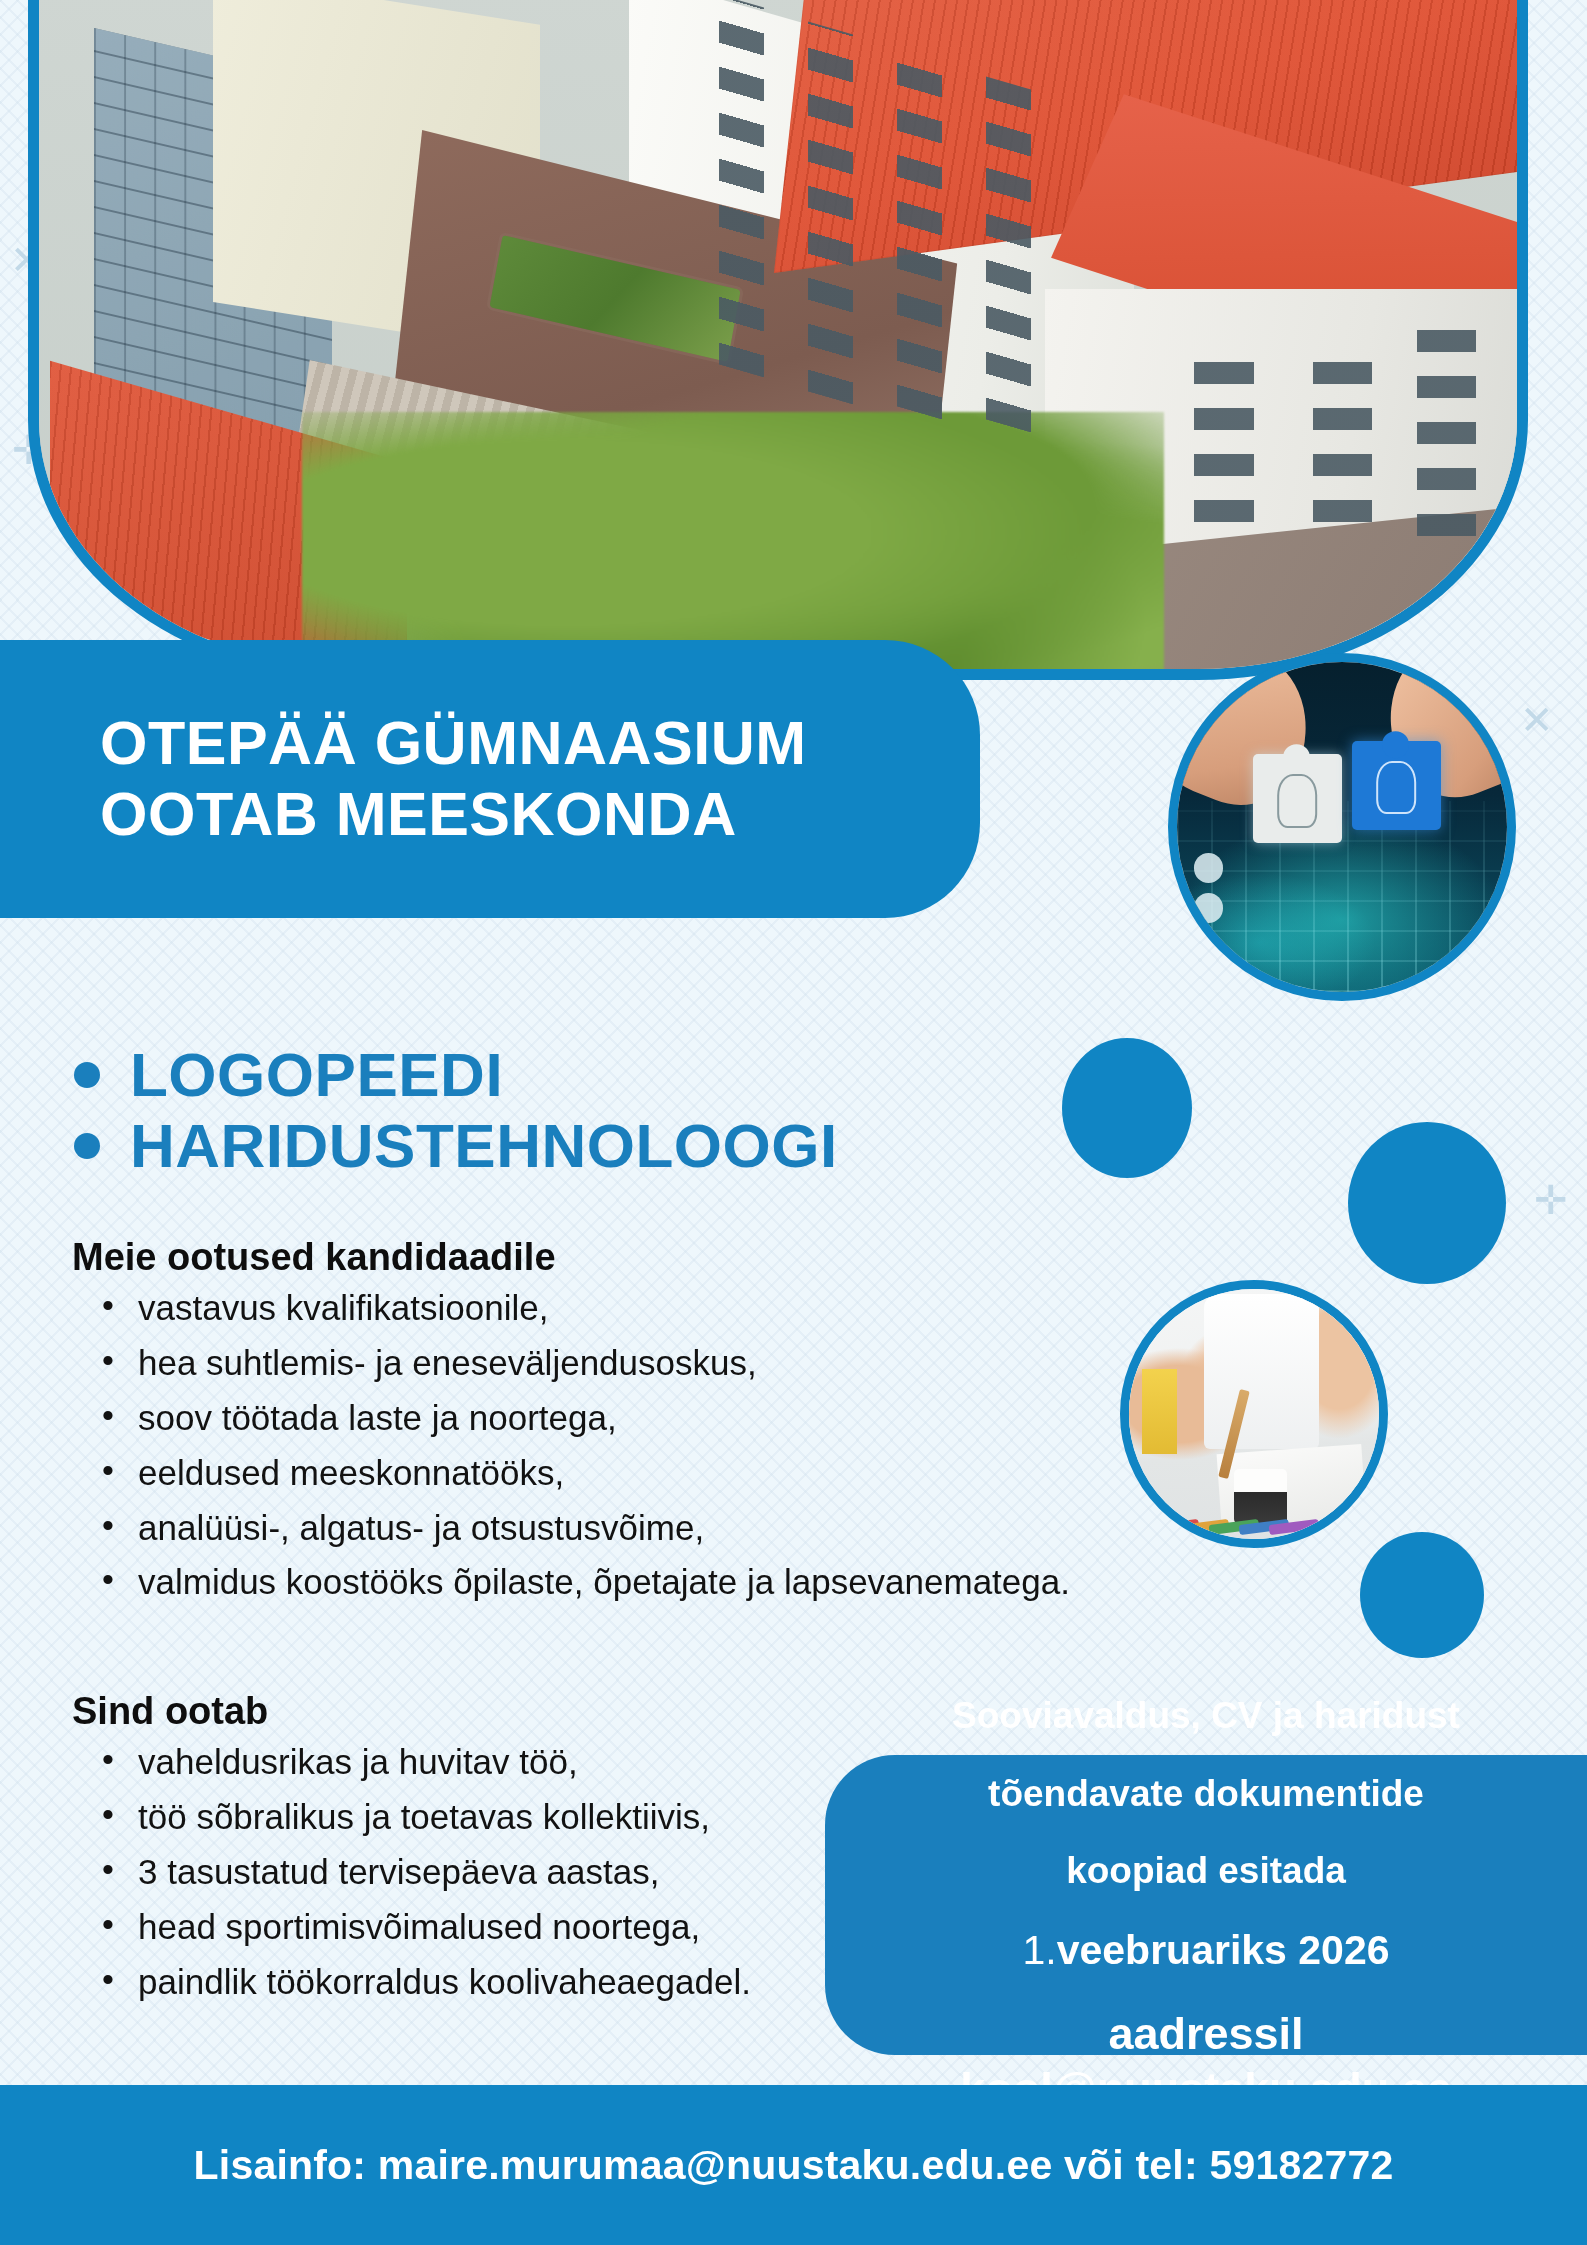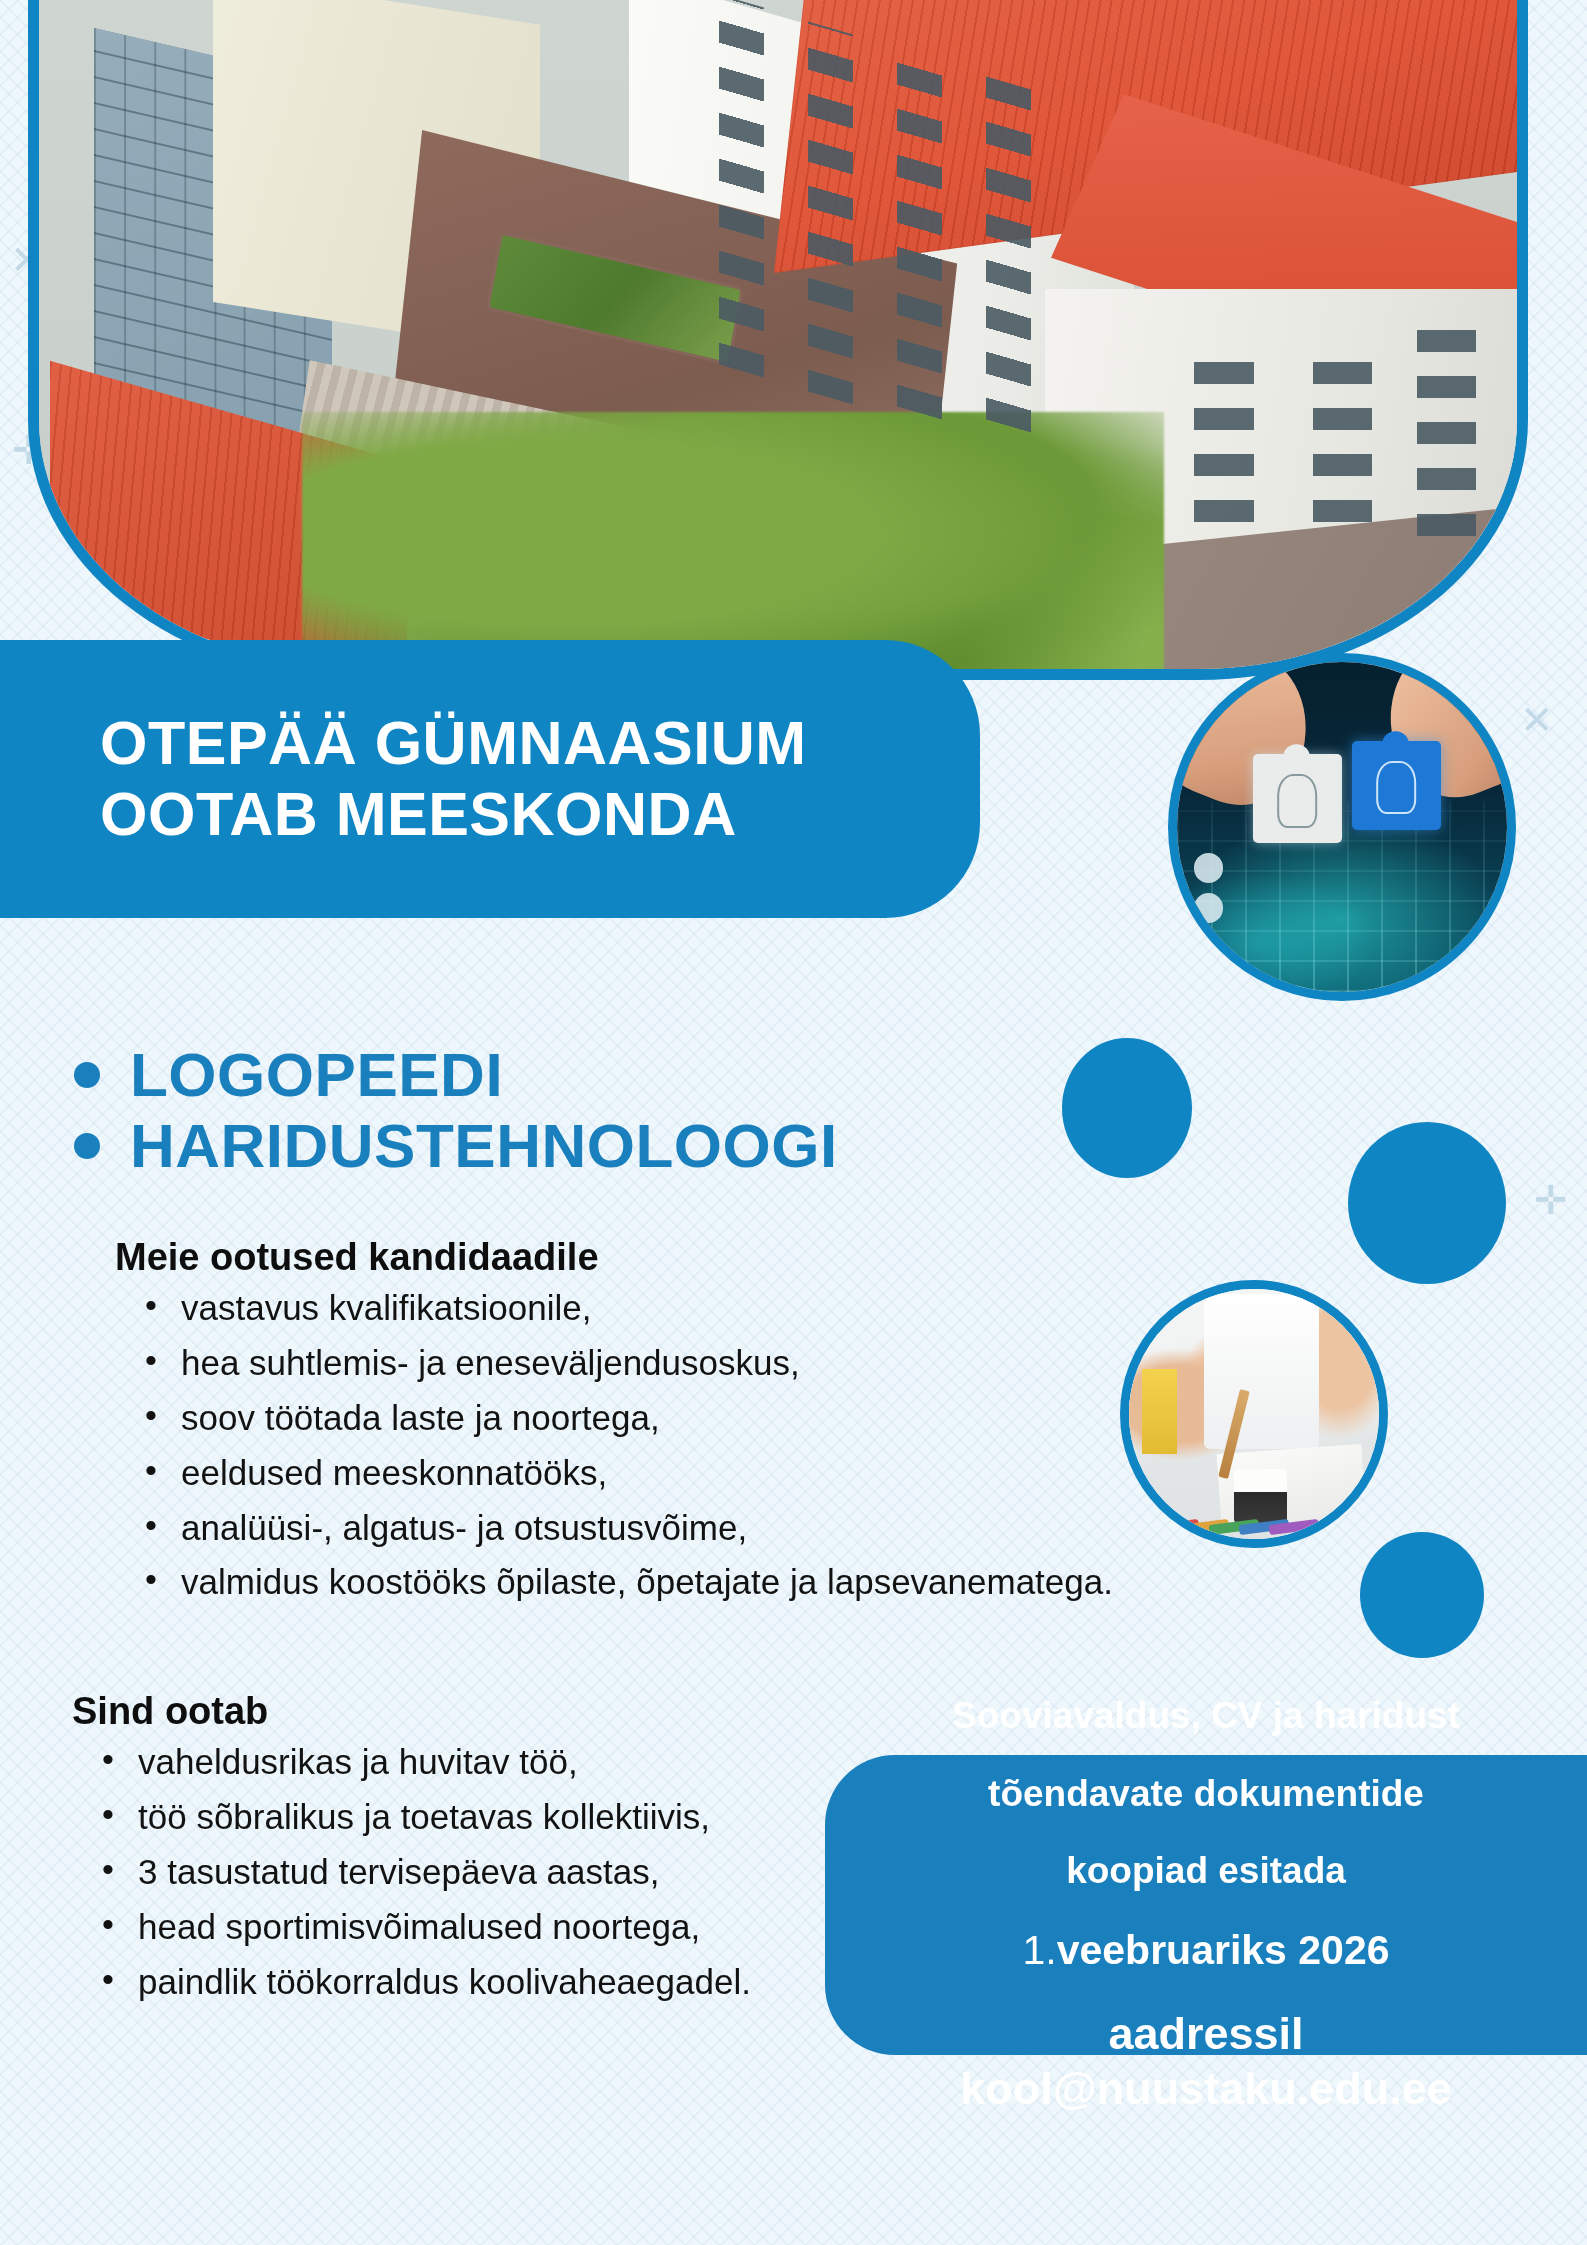--- a/index.html
+++ b/index.html
@@ -343,21 +343,21 @@
     letter-spacing: 0.5px;
     line-height: 1.12;
   }
 
   
   .section {
     position: absolute;
     left: 72px;
     z-index: 4;
   }
-  .sec-exp { top: 1236px; width: 1010px; margin-left: 43px; }
+  .sec-exp { top: 1236px; width: 1010px; }
   .sec-off { top: 1690px; width: 780px; }
 
   .sec-head {
     font-size: 38px;
     font-weight: bold;
     color: #0e0e0e;
     margin: 0 0 6px 0;
   }
   ul.items {
     list-style: none;
@@ -554,14 +554,17 @@
   </div>
 
   <div class="deadline">
     <p>Sooviavaldus, CV ja haridust</p>
     <p>tõendavate dokumentide</p>
     <p>koopiad esitada</p>
     <p class="date-line"><span class="date-num">1.</span><span>veebruariks 2026</span></p>
     <p class="email-line">aadressil kool@nuustaku.edu.ee</p>
   </div>
 
+  <div class="footer">
+    <span>Lisainfo: maire.murumaa@nuustaku.edu.ee või tel: 59182772</span>
+  </div>
 
 </div>
 
 </body></html>

